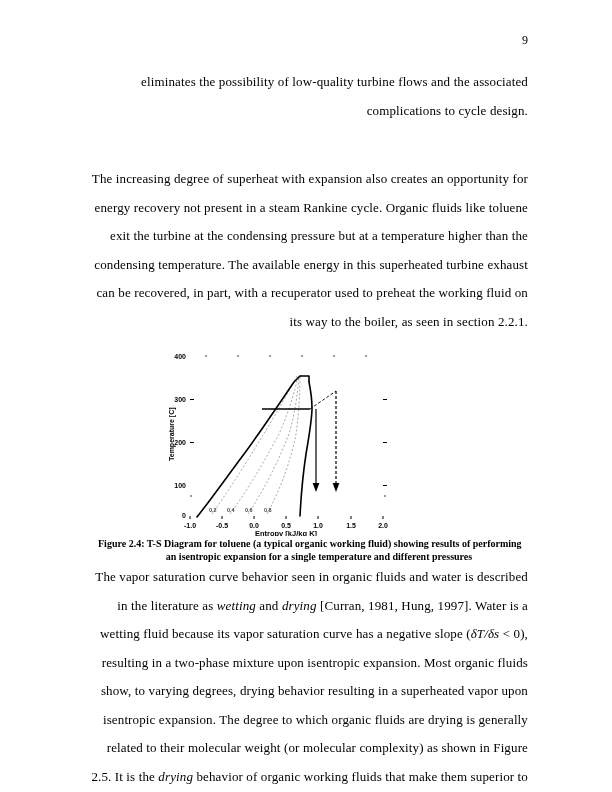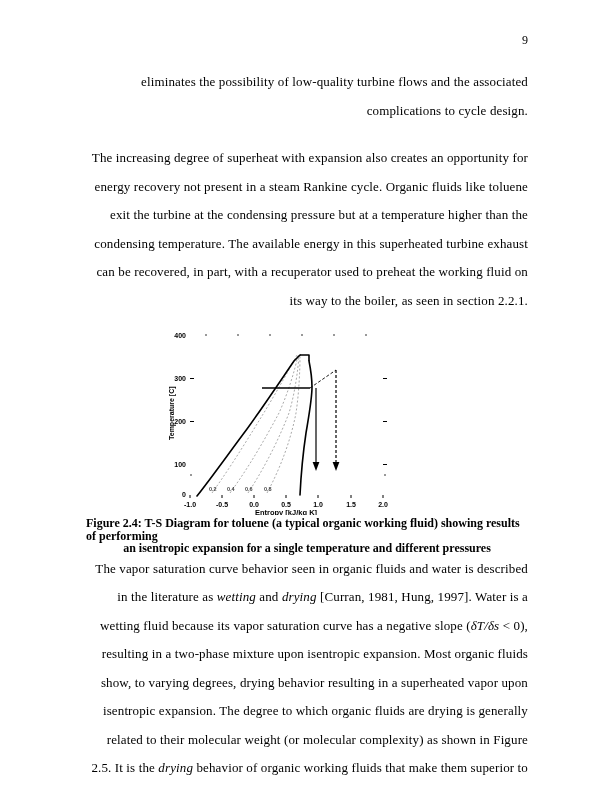--- a/index.html
+++ b/index.html
@@ -36,41 +36,41 @@
   }
   p.body-text {
     font-size: 13px;
     line-height: 28.5px;
     margin: 0;
     text-align: right;
     text-indent: 0;
     letter-spacing: 0.01em;
   }
   p.body-text + p.body-text {
-    margin-top: 19px;
+    margin-top: 40px;
   }
   .figure-block {
     margin-top: 10px;
     width: 442px;
   }
   .figure-area {
     width: 442px;
     height: 190px;
     position: relative;
   }
   .figure-svg {
     display: block;
     margin: 0 auto;
   }
   .caption {
-    font-size: 12px;
+    font-size: 10px;
     font-weight: bold;
     line-height: 12.5px;
     text-align: center;
-    margin: 2px 0 0 0;
+    margin: 2px 0 0 12px;
     width: 442px;
   }
   .caption .cap-line1 {
     display: block;
     text-align: left;
   }
   .caption .cap-line2 {
     display: block;
     padding: 0 30px;
   }

